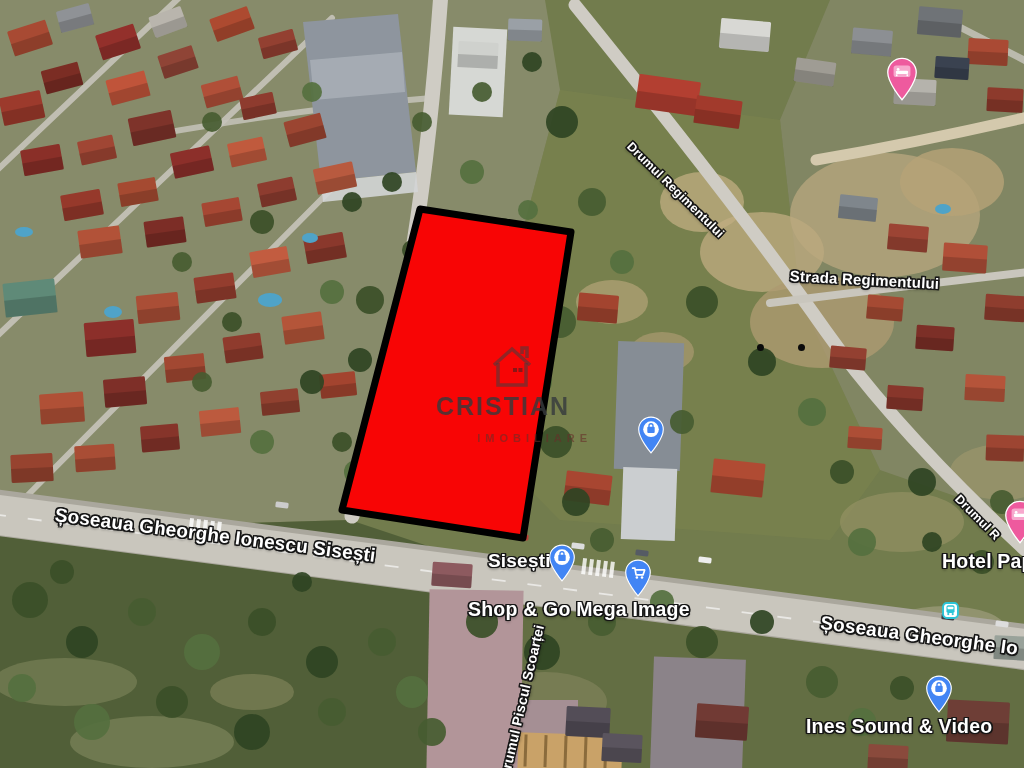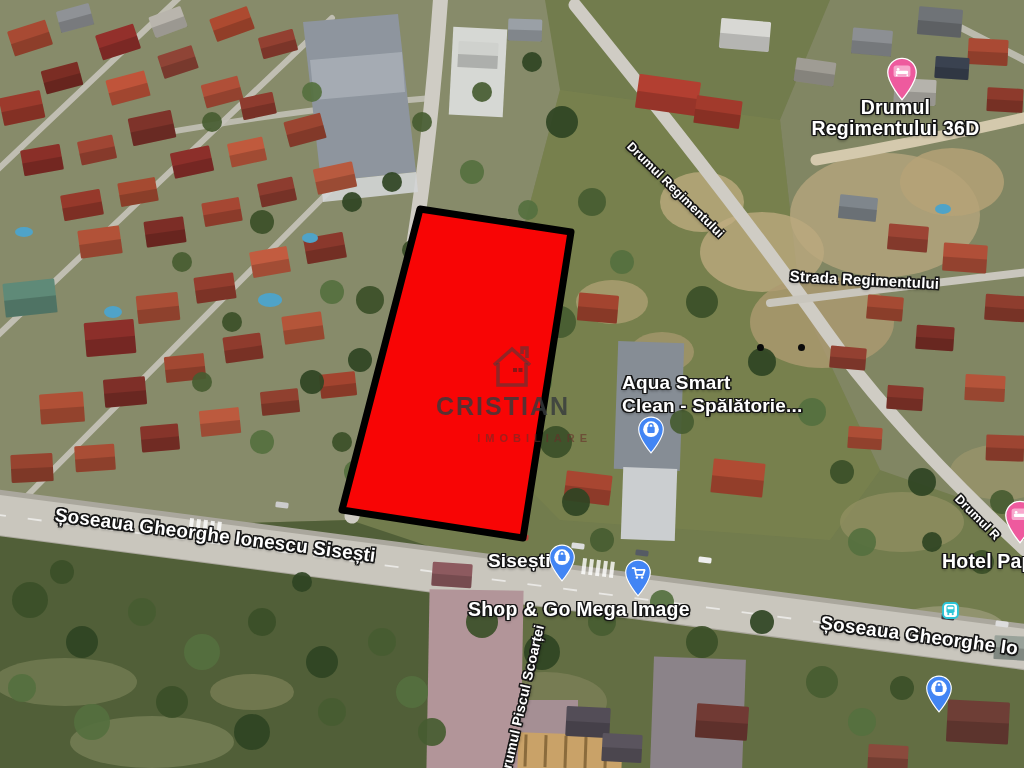--- a/index.html
+++ b/index.html
@@ -518,31 +518,28 @@
       <path d="M8 24 L26 8 L44 24" fill="none" stroke="rgba(60,64,66,.55)" stroke-width="3.5"></path>
       <path d="M12 22 V44 H40 V22" fill="none" stroke="rgba(60,64,66,.55)" stroke-width="3.5"></path>
       <path d="M36 13 V7 H41 V17" fill="none" stroke="rgba(60,64,66,.55)" stroke-width="3.5"></path>
       <rect x="27" y="27" width="4" height="4" fill="rgba(110,26,26,.8)"></rect>
       <rect x="32.5" y="27" width="4" height="4" fill="rgba(110,26,26,.8)"></rect>
     </svg>
     <div class="wm-brand">CRISTIAN</div>
     <div class="wm-sub">IMOBILIARE</div>
   </div>
 
-  <div class="map-label lbl-36d">Drumul
-Regimentului 36D</div>
   <div class="map-label lbl-strada">Strada Regimentului</div>
   <div class="map-label lbl-drumul-diag">Drumul Regimentului</div>
-  <div class="map-label lbl-aqua">Aqua Smart
-Clean - Spălătorie...</div>
   <div class="map-label lbl-soseaua-left">Șoseaua Gheorghe Ionescu Sisești</div>
   <div class="map-label lbl-sisesti">Sisești</div>
   <div class="map-label lbl-shopgo">Shop &amp; Go Mega Image</div>
   <div class="map-label lbl-soseaua-right">Șoseaua Gheorghe Io</div>
   <div class="map-label lbl-hotel">Hotel Pap</div>
+  <div class="map-label lbl-ines">Ines Sound &amp; Video</div>
   <div class="map-label lbl-drumul-right">Drumul R</div>
   <div class="map-label lbl-piscul">Drumul Piscul Scoarței</div>
 
   <div class="pin pin-36d">
     <svg width="32" height="44" viewBox="0 0 24 34">
       <path d="M12 1C5.9 1 1 5.9 1 12c0 8.2 11 21 11 21s11-12.8 11-21C23 5.9 18.1 1 12 1z" fill="#ee5a9e" stroke="#fff" stroke-width="1"></path>
       <rect x="5.5" y="6.5" width="13" height="9" rx="2" fill="#f7a8cd"></rect>
       <g>
         <rect x="7.3" y="10.6" width="9.4" height="2.6" rx="0.8" fill="#fff"></rect>
         <circle cx="9" cy="9.6" r="1.1" fill="#fff"></circle>

